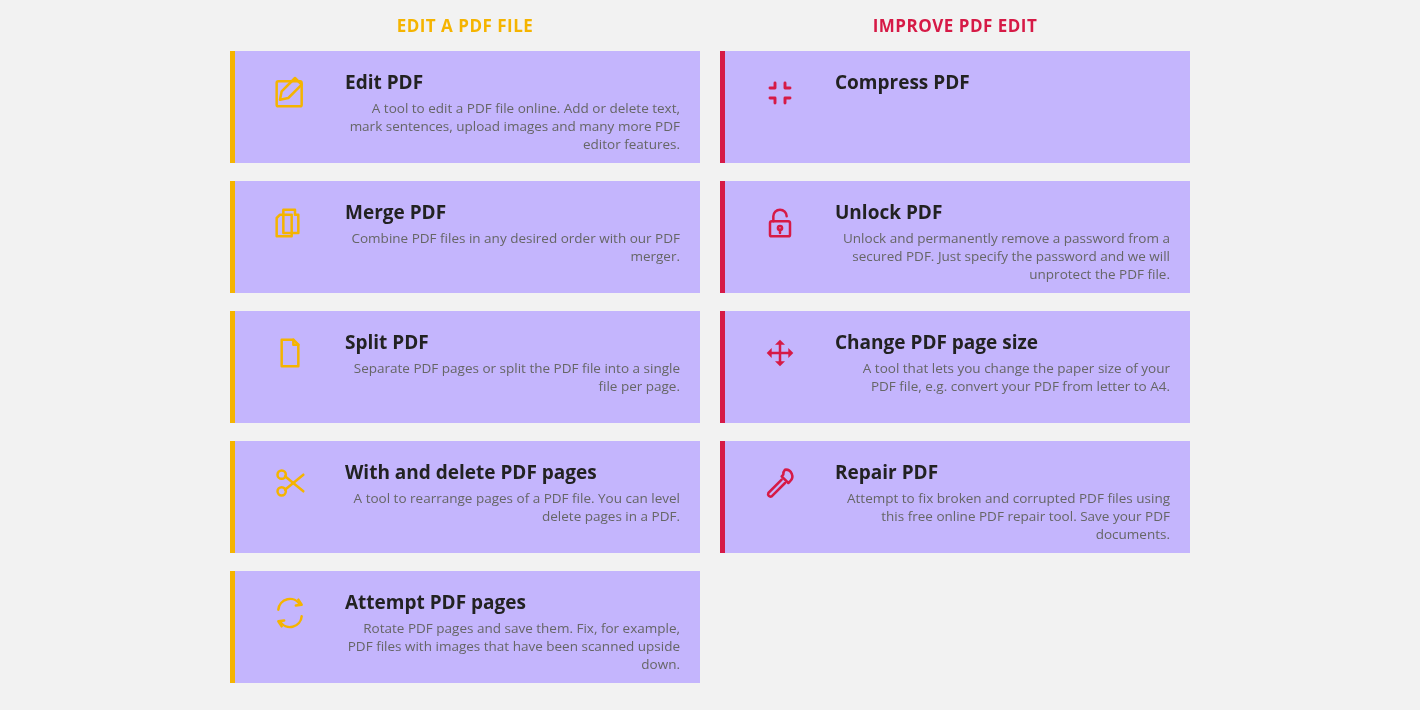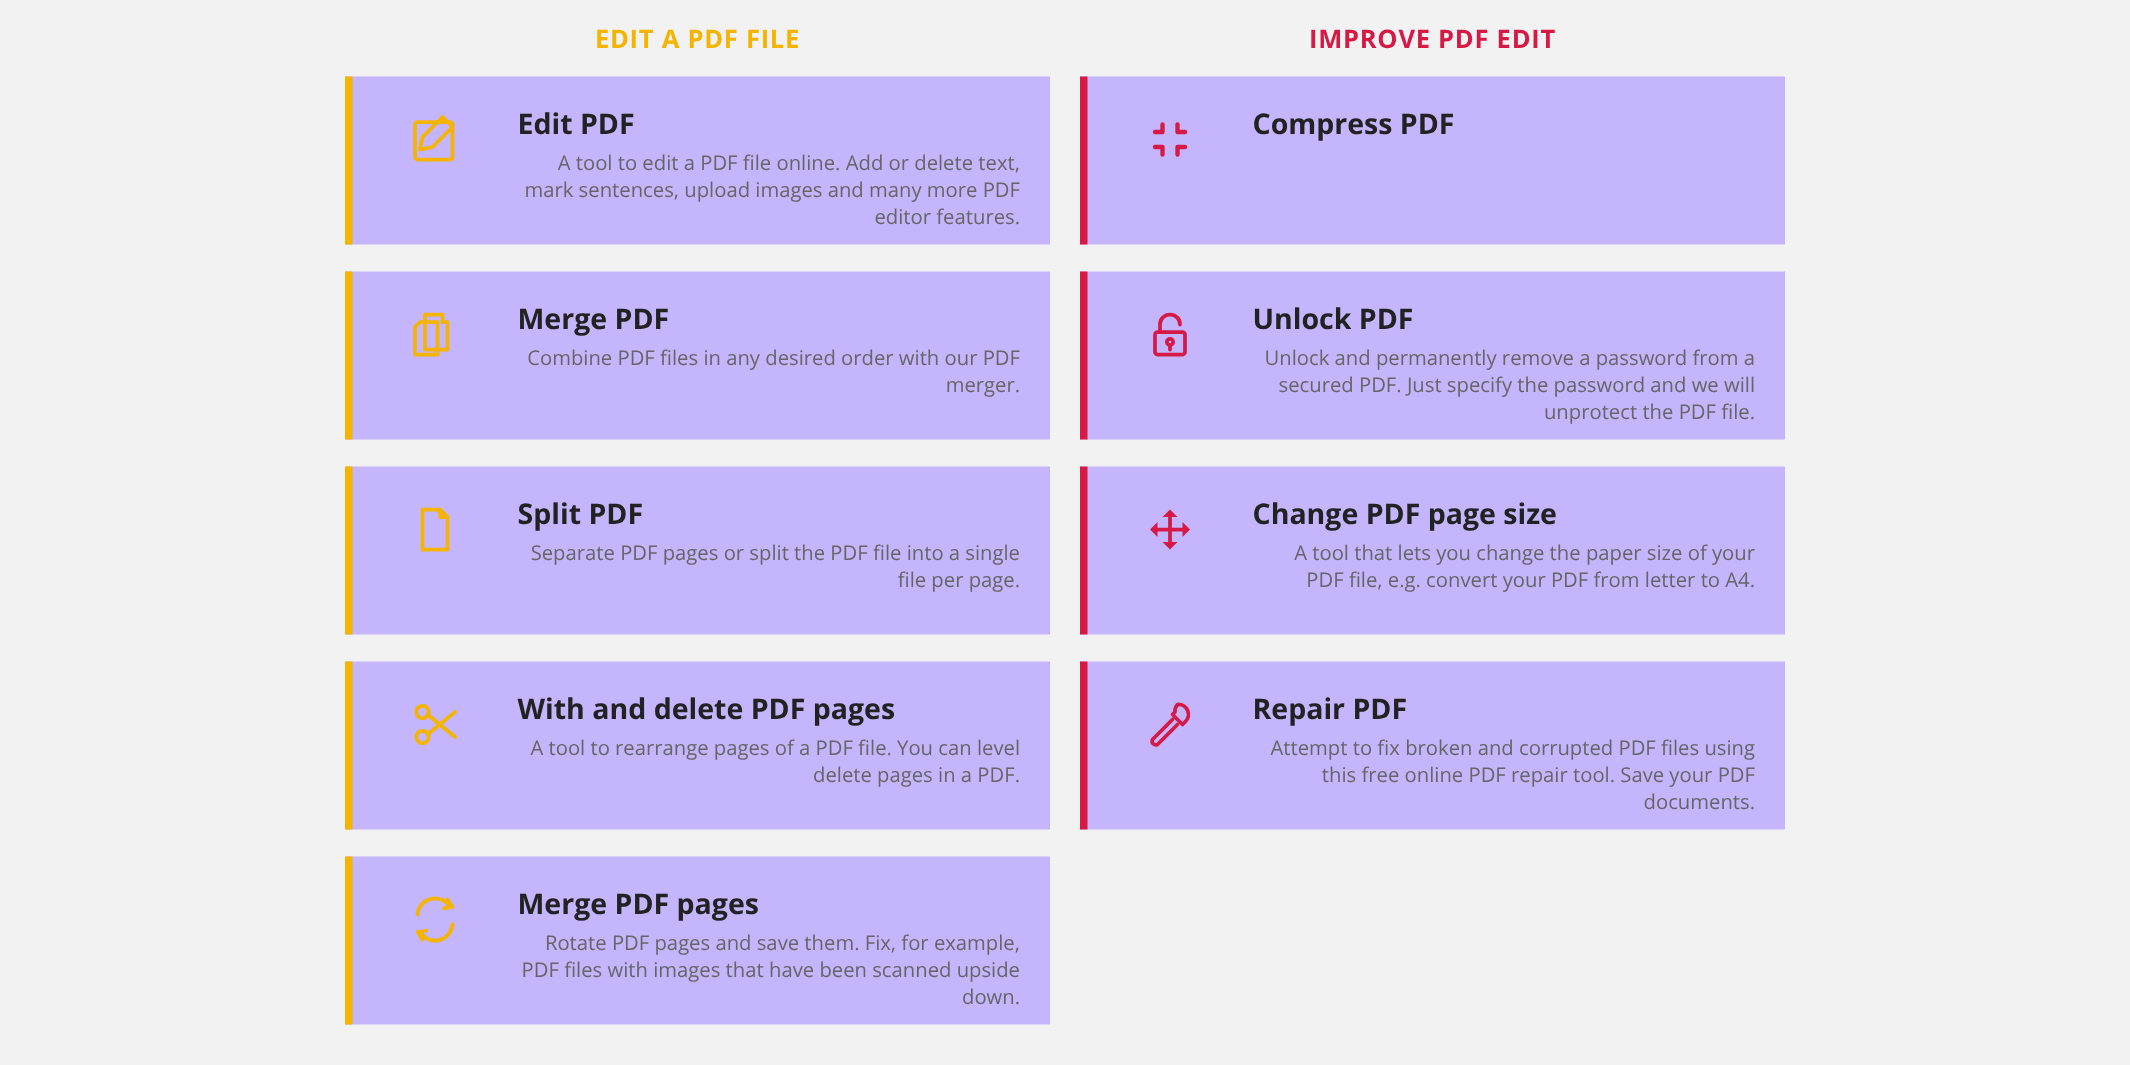--- a/index.html
+++ b/index.html
@@ -147,21 +147,21 @@
       <div class="stripe"></div>
       <div class="icon-wrap">
         <svg viewBox="0 0 48 48" stroke-width="3" stroke-linecap="round" stroke-linejoin="round">
           <path d="M10 20 a14 14 0 0 1 26 -6"></path>
           <path d="M38 28 a14 14 0 0 1 -26 6"></path>
           <path d="M34 8 l4 6 -7 1"></path>
           <path d="M14 40 l-4 -6 7 -1"></path>
         </svg>
       </div>
       <div class="body">
-        <div class="title">Merge PDF pages</div>
+        <div class="title">Attempt PDF pages</div>
         <div class="desc">Rotate PDF pages and save them. Fix, for example, PDF files with images that have been scanned upside down.</div>
       </div>
     </div>
   </div>
 
   <div class="column right">
     <div class="col-title red">IMPROVE PDF EDIT</div>
 
     <div class="card">
       <div class="stripe"></div>

